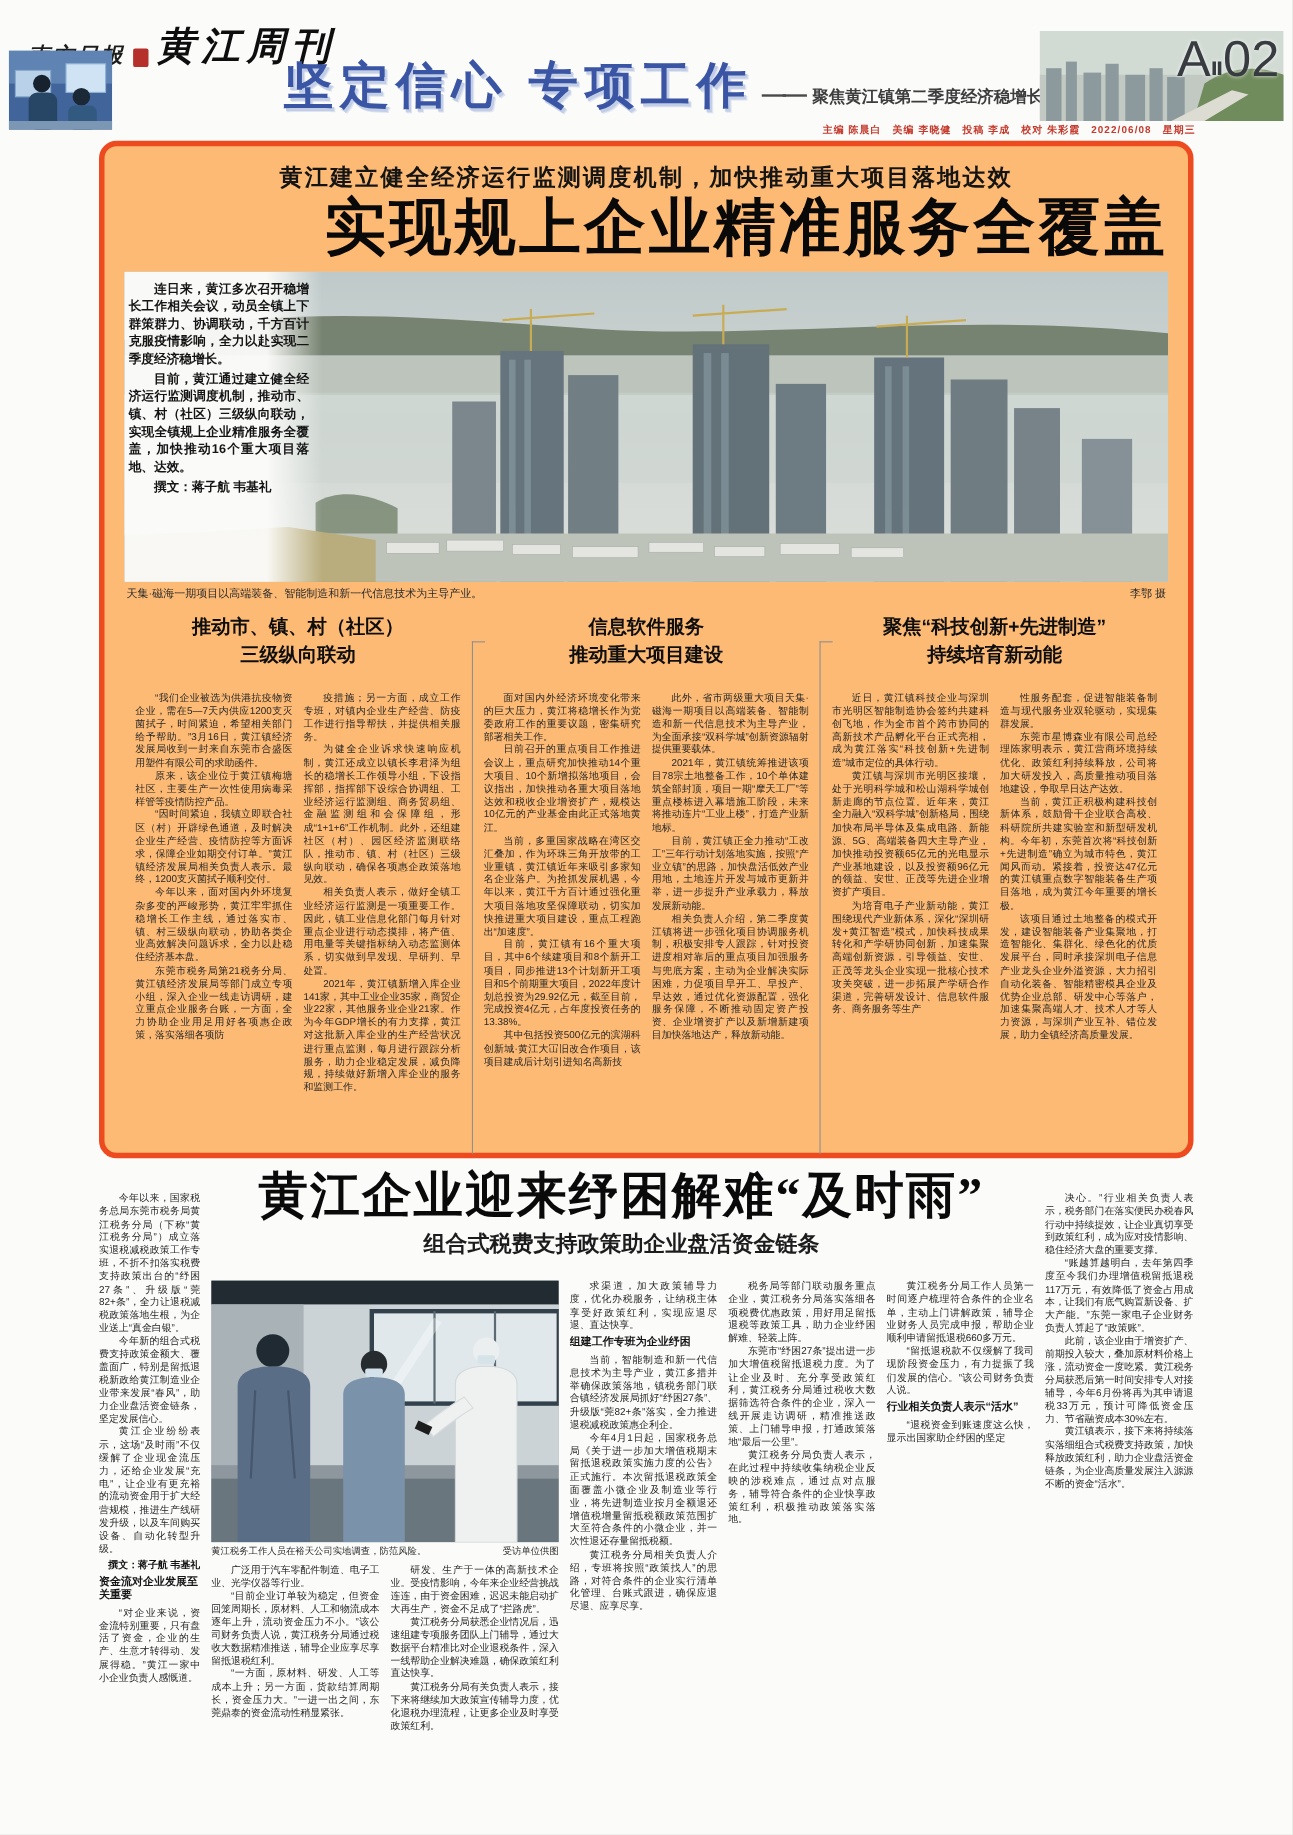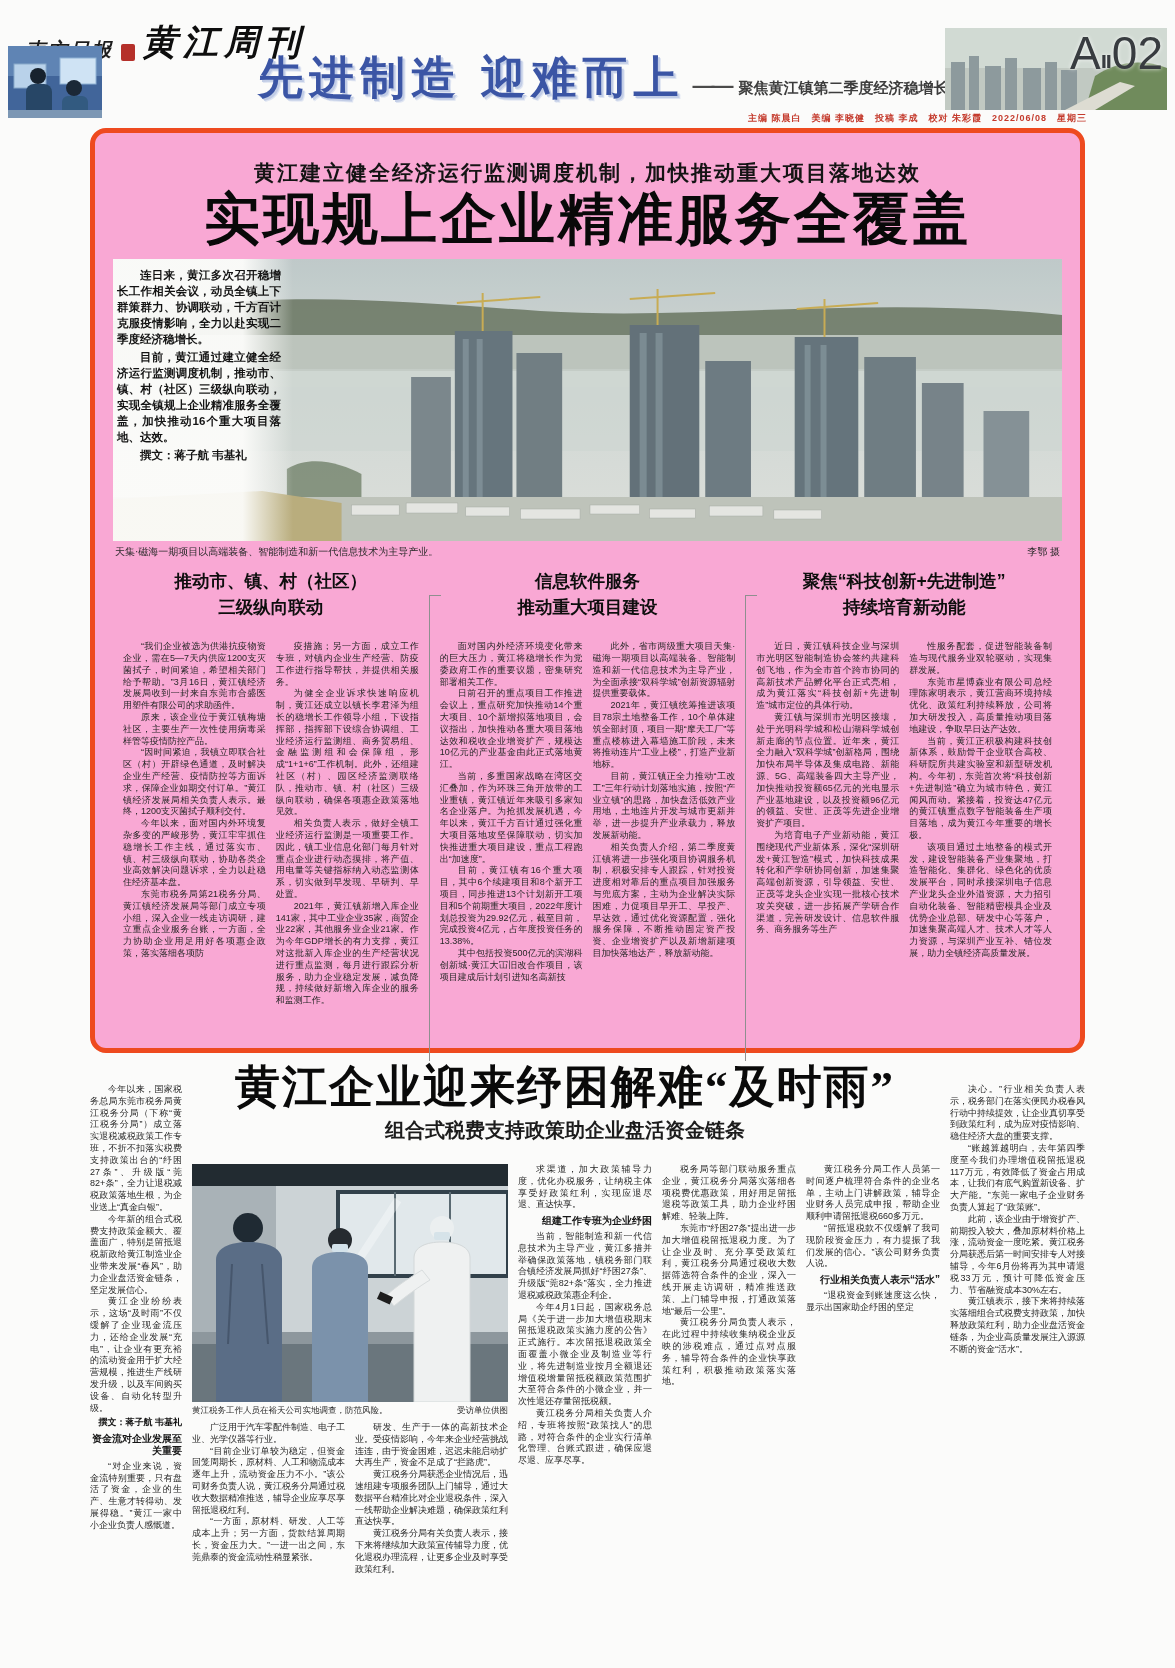--- a/index.html
+++ b/index.html
@@ -20,40 +20,40 @@
   .slogan-sub{font-size:15px;font-weight:700;color:#3d3d3d;}
   .slogan-accent{font-size:15px;font-weight:800;color:#cf3b2a;}
   .header-photo{position:absolute;right:8px;top:28px;width:222px;height:82px;overflow:hidden;}
   .page-num{position:absolute;right:4px;top:2px;display:flex;align-items:flex-start;color:#383c40;
             text-shadow:0 0 4px rgba(255,255,255,.8);line-height:1;}
   .pn-a,.pn-n{font-size:46px;font-weight:400;}
   .pn-r{font-size:17px;margin-top:24px;font-weight:600;}
   .meta-line{position:absolute;right:88px;top:112px;font-size:9px;font-weight:700;color:#c43a2c;letter-spacing:1px;}
   
   .main-box{position:absolute;left:90px;top:128px;width:995px;height:925px;box-sizing:border-box;
-            border:5px solid #ee4a1f;border-radius:16px;background:#f9a8d4;padding:20px 18px 8px;}
+            border:5px solid #ee4a1f;border-radius:16px;background:#fdba74;padding:8px 18px 8px;}
   .kicker{text-align:center;font-size:21px;font-weight:700;color:#141414;letter-spacing:2px;margin-top:6px;}
-  .main-headline{text-align:center;font-family:"Liberation Serif","DejaVu Serif",serif;font-size:56px;
+  .main-headline{text-align:right;font-family:"Liberation Serif","DejaVu Serif",serif;font-size:56px;
                  font-weight:900;color:#090909;letter-spacing:3px;margin:2px 0 10px;line-height:1.08;}
   .photo-wrap{position:relative;height:282px;overflow:hidden;background:#c9d2cf;}
   .intro-overlay{position:absolute;left:0;top:0;bottom:0;width:180px;box-sizing:border-box;padding:8px 12px 6px 4px;
     background:linear-gradient(90deg,rgba(252,252,250,.95) 72%,rgba(252,252,250,0));}
   .intro-overlay p{margin:0 0 2px;font-size:11.5px;line-height:16px;text-align:justify;text-indent:2em;
                    color:#141414;font-weight:600;}
   .intro-byline{font-size:11px;font-weight:800;color:#111;margin-top:10px;}
   .caption-row{display:flex;justify-content:space-between;font-size:10px;color:#2b2b2b;margin:4px 2px 4px;}
   .sections-row{display:flex;height:498px;overflow:hidden;margin-top:2px;}
   .section{flex:1;padding:0 10px;display:flex;flex-direction:column;min-width:0;}
   .section-title{text-align:center;font-size:17.5px;font-weight:800;color:#0e0e0e;line-height:1.45;margin:6px 0 21px;}
   .cols{display:flex;gap:10px;flex:1;overflow:hidden;}
   .sec-divider{width:1px;background:#8f8f8f;margin-top:32px;position:relative;}
   .sec-divider::before{content:"";position:absolute;left:0;top:0;width:12px;height:1px;background:#8f8f8f;}
   .news-col{flex:1;min-width:0;overflow:hidden;}
   .news-col p{margin:0;font-size:9px;line-height:11.8px;text-align:justify;text-indent:2em;color:#272727;}
-  .news-col p.col-subhead{font-weight:800;color:#161616;text-indent:0;text-align:right;font-size:10px;margin:4px 0;}
+  .news-col p.col-subhead{font-weight:800;color:#161616;text-indent:0;text-align:left;font-size:10px;margin:4px 0;}
   .news-col p.col-byline{font-weight:800;text-indent:0;text-align:right;margin:3px 0;color:#111;}
   
   .bottom{position:absolute;left:90px;top:1058px;width:995px;height:602px;}
   .b-col1{position:absolute;left:0;top:26px;bottom:2px;width:92px;}
   .b-col7{position:absolute;right:0;top:26px;bottom:2px;width:135px;}
   .b-head{position:absolute;left:100px;right:145px;top:2px;}
   .b-headline{text-align:center;font-family:"Liberation Serif","DejaVu Serif",serif;font-size:45px;font-weight:900;
               color:#0a0a0a;letter-spacing:2px;margin:4px 0 6px;line-height:1.05;}
   .b-subtitle{text-align:center;font-size:20px;font-weight:700;color:#1c1c1c;}
   .b-mid{position:absolute;left:102px;right:145px;top:106px;bottom:2px;display:flex;gap:10px;}
@@ -79,21 +79,21 @@
     <rect x="52" y="12" width="36" height="26" fill="#cfe3f4" stroke="#8fb2d4"></rect>
     <rect x="6" y="18" width="32" height="24" fill="#b9d2ea" stroke="#89a9c9"></rect>
     <circle cx="30" cy="30" r="8" fill="#17222e"></circle>
     <rect x="18" y="38" width="26" height="34" rx="8" fill="#274666"></rect>
     <circle cx="66" cy="42" r="8" fill="#1b2836"></circle>
     <rect x="54" y="50" width="26" height="22" rx="6" fill="#325a80"></rect>
     <rect y="64" width="94" height="8" fill="#7c97b4"></rect>
   </svg>
 
   <div class="slogan">
-    <span class="slogan-main">先进制造 迎难而上</span>
+    <span class="slogan-main">坚定信心 专项工作</span>
     <span class="slogan-dash">——</span>
     <span class="slogan-sub">聚焦黄江镇第二季度经济稳增长</span>
     <span class="slogan-accent">专项工作</span>
   </div>
 
   <div class="header-photo">
     <svg width="222" height="82" viewBox="0 0 222 82" preserveAspectRatio="none">
       <rect width="222" height="82" fill="#cbd5cd"></rect>
       <rect y="40" width="222" height="42" fill="#b9c2ba"></rect>
       <g fill="#7e8d90">

